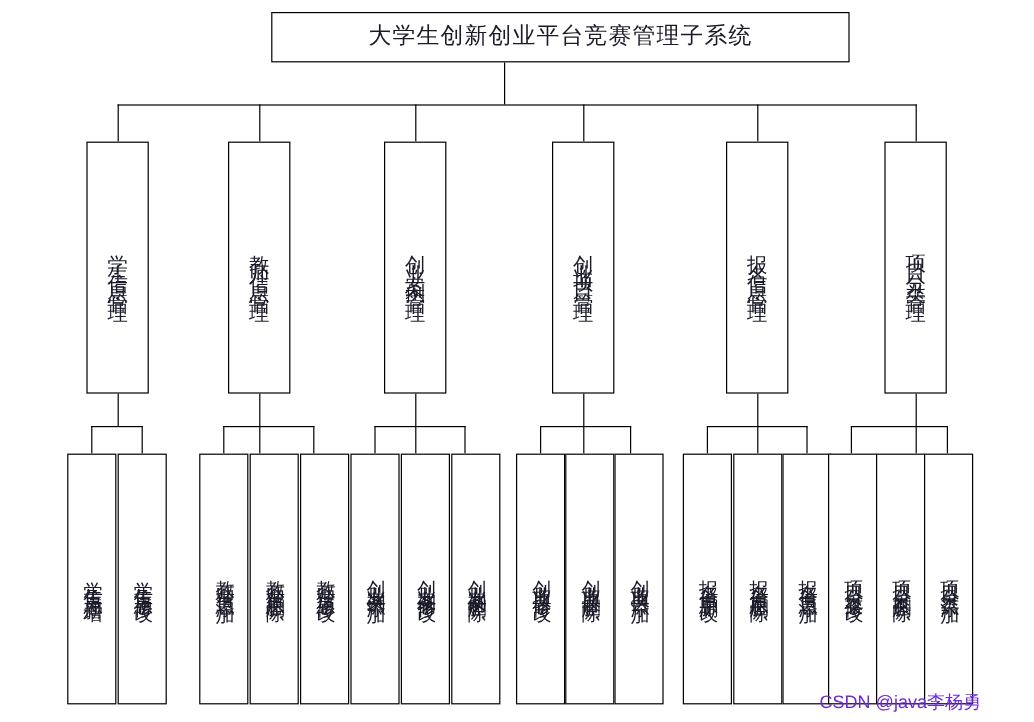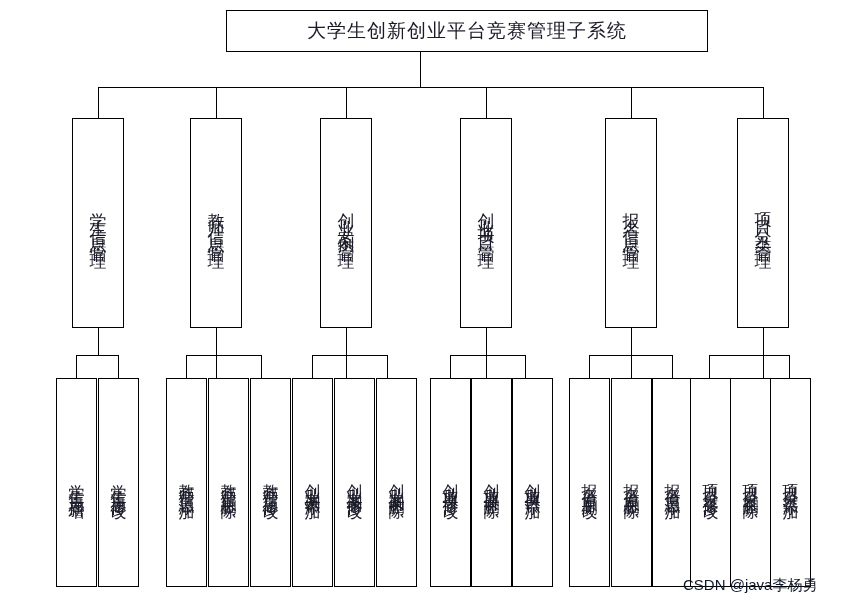--- a/index.html
+++ b/index.html
@@ -71,21 +71,21 @@
   .line {
     position: absolute;
     background: #000000;
   }
   .line.h { height: 1px; }
   .line.v { width: 1px; }
 
   
   .watermark {
     position: absolute;
-    color: #0f172a;
+    color: #6d28d9;
     font-family: "Liberation Sans", "DejaVu Sans", sans-serif;
     font-size: 15px;
     white-space: nowrap;
     user-select: none;
   }
 </style>
 </head>
 <body>
 
 <div id="canvas">

